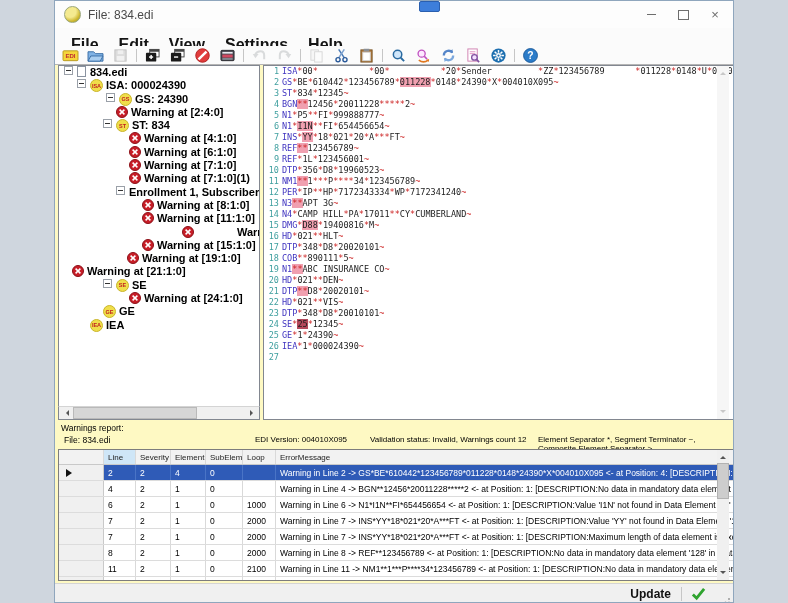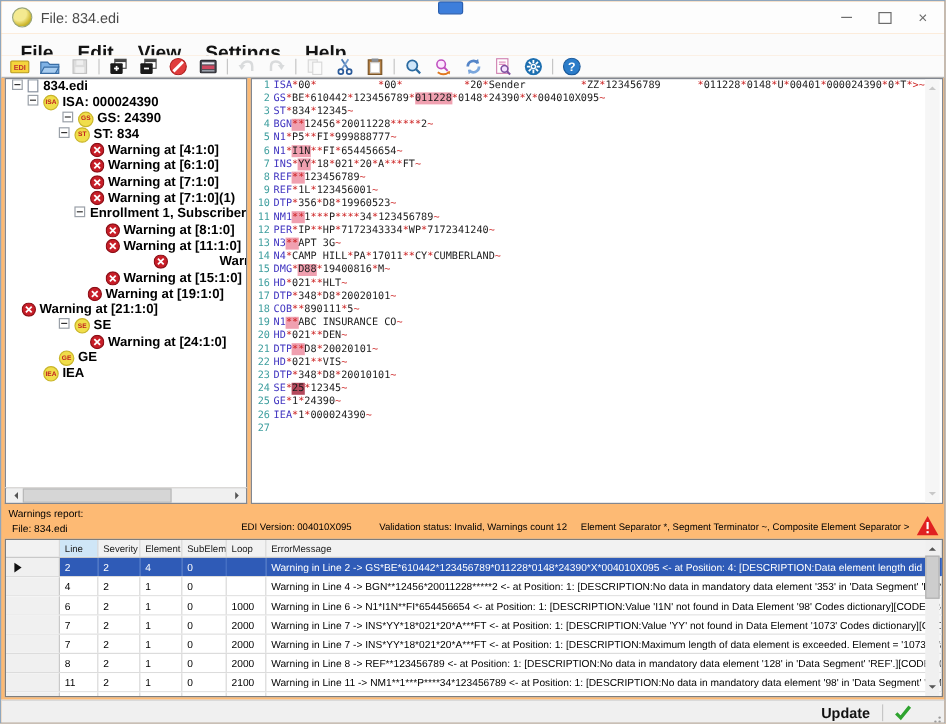--- a/index.html
+++ b/index.html
@@ -1,16 +1,16 @@
 <!DOCTYPE html>
 <html style="--c-sel: #2f5bb7; --c-pink: #f0a0b0; --c-dark: #b4495c; --c-seg: #4034c0; --c-sep: #cc2020; --c-lnum: #3f9f9f;"><head>
 <meta charset="utf-8">
 <style>
   html,body{margin:0;padding:0;background:#cfd6de;font-family:"Liberation Sans",sans-serif;}
-  .window{position:relative;width:788px;height:603px;background:#fdba74;border:1px solid #8fa6bd;box-sizing:border-box;overflow:hidden;margin:0 auto;}
+  .window{position:relative;width:680px;height:603px;background:#fef9c3;border:1px solid #8fa6bd;box-sizing:border-box;overflow:hidden;margin:0 auto;}
   
   .titlebar{position:absolute;left:0;top:0;right:0;height:27px;background:#fdfdfd;display:flex;align-items:center;}
   .app-icon{width:15px;height:15px;border-radius:50%;margin:0 7px 0 9px;background:radial-gradient(circle at 35% 30%,#f4ea90 0 40%,#cdb62c 70%,#7e9a3a 100%);border:1px solid #9aa67a;flex:none;}
   .title-text{font-size:12px;color:#4a4a4a;}
   .blue-badge{position:absolute;left:364px;top:0;width:19px;height:9px;background:#3d7edb;border:1px solid #2a5faf;border-radius:2px;}
   .win-controls{position:absolute;right:2px;top:0;height:27px;display:flex;align-items:center;}
   .win-btn{width:32px;height:27px;display:flex;align-items:center;justify-content:center;color:#6d6d6d;}
   .min-glyph{width:9px;height:1px;background:#6d6d6d;}
   .max-glyph{width:9px;height:8px;border:1px solid #6d6d6d;}
   .close-glyph{font-size:13px;line-height:1;color:#6d6d6d;}
@@ -297,20 +297,30 @@
       </div>
       <div class="trow" style="padding-left: 18px;">
         <span class="texp"></span>
         <span class="tbadge">ISA</span>
         <span class="tlabel">ISA: 000024390</span>
       </div>
       <div class="trow" style="padding-left: 47px;">
         <span class="texp"></span>
         <span class="tbadge">GS</span>
         <span class="tlabel">GS: 24390</span>
+      </div>
+      <div class="trow" style="padding-left: 44px;">
+        <span class="tspace"></span>
+        <span class="twarn">
+          <svg viewBox="0 0 12 12">
+            <circle cx="6" cy="6" r="5.5" fill="#c81e28" stroke="#8c1018"></circle>
+            <path d="M3.6 3.6 L8.4 8.4 M8.4 3.6 L3.6 8.4" stroke="#fff" stroke-width="1.5"></path>
+          </svg>
+        </span>
+        <span class="tlabel">Warning at [2:4:0]</span>
       </div>
       <div class="trow" style="padding-left: 44px;">
         <span class="texp"></span>
         <span class="tbadge">ST</span>
         <span class="tlabel">ST: 834</span>
       </div>
       <div class="trow" style="padding-left: 57px;">
         <span class="tspace"></span>
         <span class="twarn">
           <svg viewBox="0 0 12 12">

